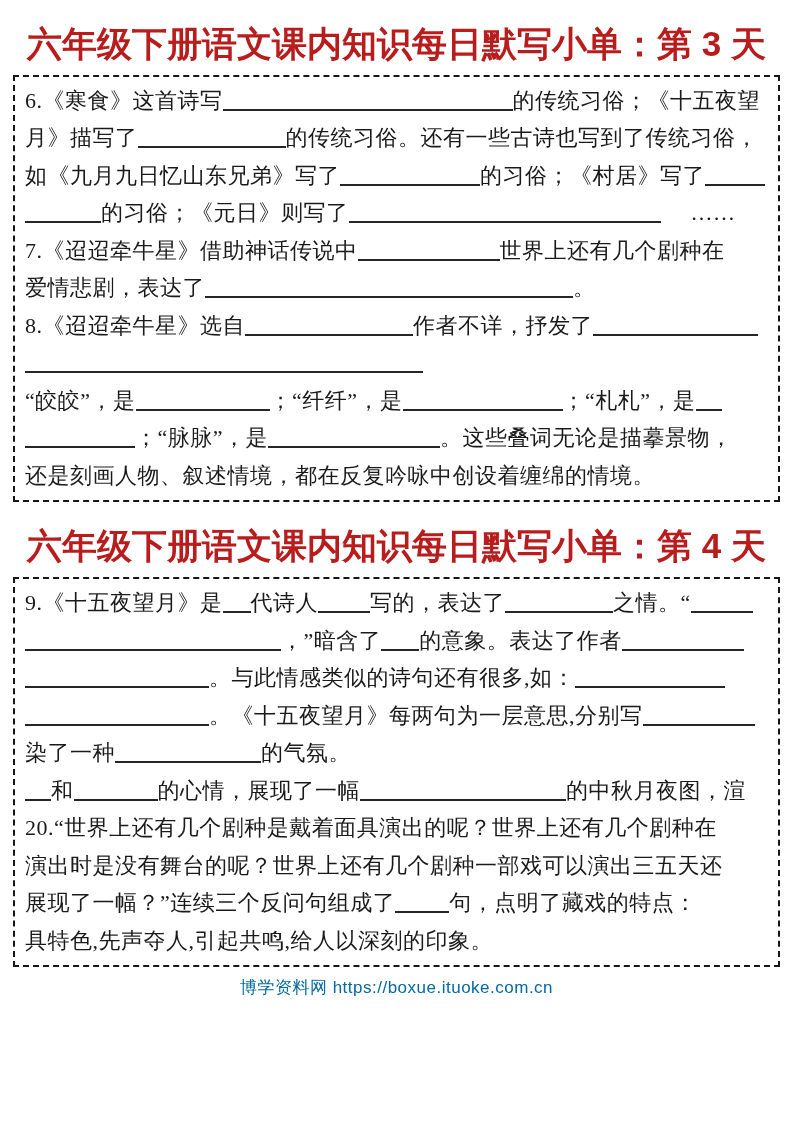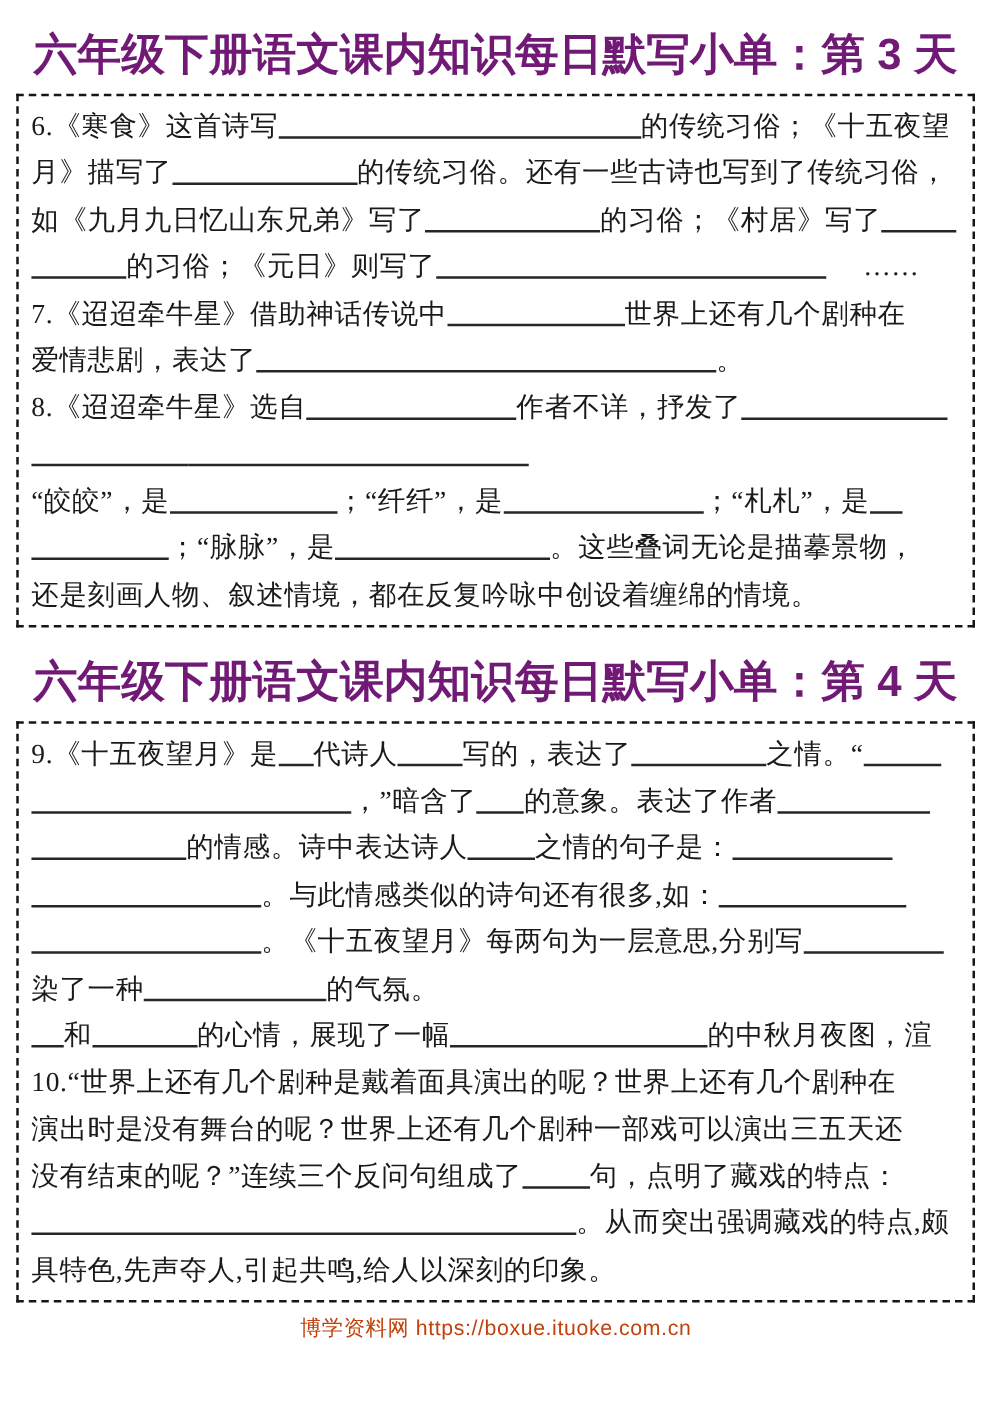--- a/index.html
+++ b/index.html
@@ -17,21 +17,21 @@
   .page {
     padding: 0 13px;
   }
   .main-title {
     margin: 22px 0 8px 0;
     text-align: center;
     font-family: "Liberation Sans", "DejaVu Sans", sans-serif;
     font-weight: 700;
     font-size: 35px;
     line-height: 1.28;
-    color: #701a75;
+    color: #b91c1c;
     white-space: nowrap;
   }
   .box {
     border: 2.5px dashed #161616;
     padding: 5px 10px 6px 10px;
   }
   .line {
     font-size: 22px;
     line-height: 37.5px;
     white-space: nowrap;
@@ -51,21 +51,21 @@
   .line .gap {
     display: inline-block;
     height: 4px;
     vertical-align: -3px;
   }
   .footer {
     margin-top: 9px;
     text-align: center;
     font-family: "Liberation Sans", "DejaVu Sans", sans-serif;
     font-size: 17px;
-    color: #c2410c;
+    color: #0369a1;
     letter-spacing: 0.5px;
   }
 </style>
 </head>
 <body>
 
 <div class="page">
 
   <h1 class="main-title">六年级下册语文课内知识每日默写小单：第 3 天</h1>
 
@@ -81,27 +81,25 @@
       <div class="line"><span class="seg-text">“皎皎”，是</span><span class="blank" style="width: 134px;"></span><span class="seg-text">；“纤纤”，是</span><span class="blank" style="width: 160px;"></span><span class="seg-text">；“札札”，是</span><span class="blank" style="width: 26px;"></span></div>
       <div class="line"><span class="blank" style="width: 110px;"></span><span class="seg-text">；“脉脉”，是</span><span class="blank" style="width: 172px;"></span><span class="seg-text">。这些叠词无论是描摹景物，</span></div>
       <div class="line"><span class="seg-text">还是刻画人物、叙述情境，都在反复吟咏中创设着缠绵的情境。</span></div>
     </div>
 
   <h1 class="main-title">六年级下册语文课内知识每日默写小单：第 4 天</h1>
 
   <div class="box">
       <div class="line"><span class="seg-text">9.《十五夜望月》是</span><span class="blank" style="width: 28px;"></span><span class="seg-text">代诗人</span><span class="blank" style="width: 52px;"></span><span class="seg-text">写的，表达了</span><span class="blank" style="width: 108px;"></span><span class="seg-text">之情。“</span><span class="blank" style="width: 62px;"></span></div>
       <div class="line"><span class="blank" style="width: 256px;"></span><span class="seg-text">，”暗含了</span><span class="blank" style="width: 38px;"></span><span class="seg-text">的意象。表达了作者</span><span class="blank" style="width: 122px;"></span></div>
-      <div class="line"><span class="blank" style="width: 124px;"></span><span class="seg-text">的情感。诗中表达诗人</span><span class="blank" style="width: 54px;"></span><span class="seg-text">之情的句子是：</span><span class="blank" style="width: 128px;"></span></div>
       <div class="line"><span class="blank" style="width: 184px;"></span><span class="seg-text">。与此情感类似的诗句还有很多,如：</span><span class="blank" style="width: 150px;"></span></div>
       <div class="line"><span class="blank" style="width: 184px;"></span><span class="seg-text">。《十五夜望月》每两句为一层意思,分别写</span><span class="blank" style="width: 112px;"></span></div>
       <div class="line"><span class="seg-text">染了一种</span><span class="blank" style="width: 146px;"></span><span class="seg-text">的气氛。</span></div>
       <div class="line"><span class="blank" style="width: 26px;"></span><span class="seg-text">和</span><span class="blank" style="width: 84px;"></span><span class="seg-text">的心情，展现了一幅</span><span class="blank" style="width: 206px;"></span><span class="seg-text">的中秋月夜图，渲</span></div>
-      <div class="line"><span class="seg-text">10.“世界上还有几个剧种是戴着面具演出的呢？世界上还有几个剧种在</span></div>
+      <div class="line"><span class="seg-text">20.“世界上还有几个剧种是戴着面具演出的呢？世界上还有几个剧种在</span></div>
       <div class="line"><span class="seg-text">演出时是没有舞台的呢？世界上还有几个剧种一部戏可以演出三五天还</span></div>
-      <div class="line"><span class="seg-text">没有结束的呢？”连续三个反问句组成了</span><span class="blank" style="width: 54px;"></span><span class="seg-text">句，点明了藏戏的特点：</span></div>
-      <div class="line"><span class="blank" style="width: 436px;"></span><span class="seg-text">。从而突出强调藏戏的特点,颇</span></div>
+      <div class="line"><span class="seg-text">展现了一幅？”连续三个反问句组成了</span><span class="blank" style="width: 54px;"></span><span class="seg-text">句，点明了藏戏的特点：</span></div>
       <div class="line"><span class="seg-text">具特色,先声夺人,引起共鸣,给人以深刻的印象。</span></div>
     </div>
 
   <div class="footer">博学资料网 https://boxue.ituoke.com.cn</div>
 
 </div>
 
 </body></html>

